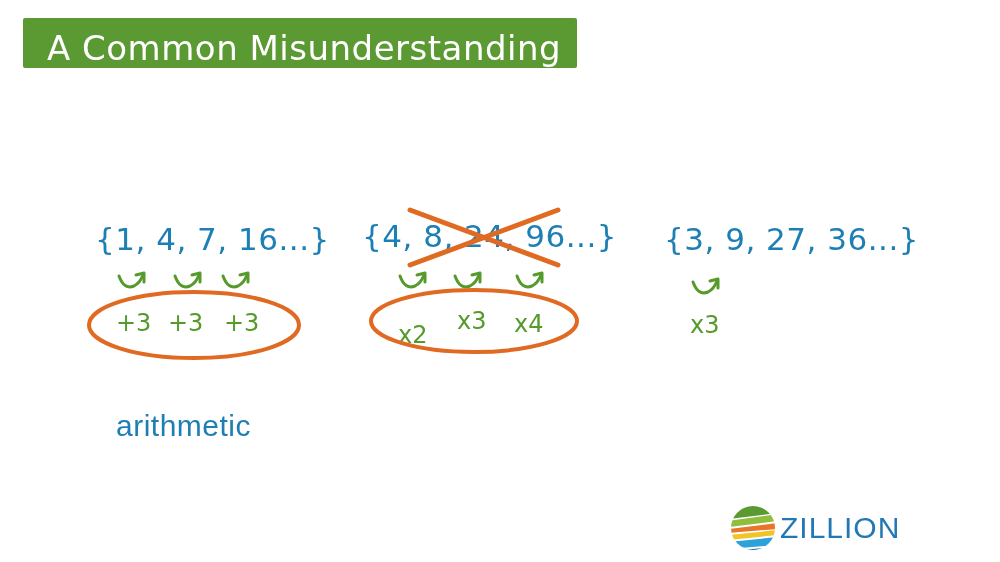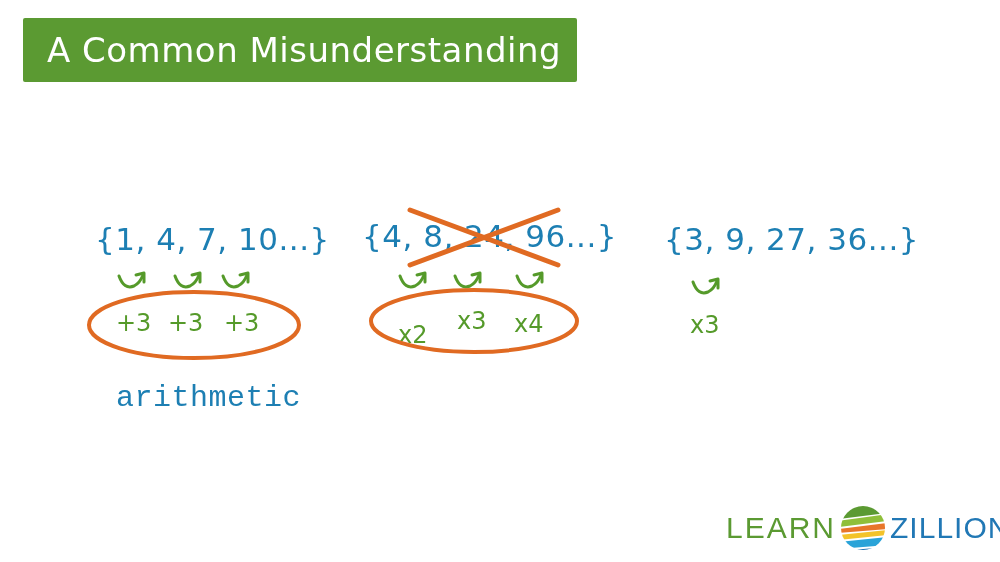--- a/index.html
+++ b/index.html
@@ -12,27 +12,27 @@
       height: 562px;
       position: relative;
       overflow: hidden;
       font-family: "DejaVu Sans", sans-serif;
     }
     .banner {
       position: absolute;
       left: 23px;
       top: 18px;
       width: 554px;
-      height: 64px;
+      height: 50px;
       background: #5b9a32;
       border-radius: 2px;
       box-sizing: border-box;
       padding-left: 24px;
       display: flex;
-      align-items: center;
+      align-items: flex-end;
     }
     .banner-title {
       color: #ffffff;
       font-family: "DejaVu Sans", sans-serif;
       font-size: 34px;
       letter-spacing: 0.5px;
       font-weight: normal;
       white-space: nowrap;
     }
     .seq {
@@ -46,24 +46,25 @@
     .op {
       position: absolute;
       color: #559a2a;
       font-family: "DejaVu Sans", sans-serif;
       font-size: 24px;
       white-space: nowrap;
     }
     .label {
       position: absolute;
       color: #1d7fb3;
-      font-family: Liberation Mono, monospace;
+      font-family: Liberation Sans, sans-serif;
       font-size: 30px;
       white-space: nowrap;
       letter-spacing: 0.5px;
+      margin-top: 28px;
     }
     .arrow {
       position: absolute;
       width: 34px;
       height: 22px;
     }
     svg.overlay {
       position: absolute;
       left: 0;
       top: 0;
@@ -97,21 +98,21 @@
       margin: 0 2px;
     }
   </style>
 </head>
 <body>
 
 <div class="banner">
   <span class="banner-title">A Common Misunderstanding</span>
 </div>
 
-<div class="seq" style="left:95px; top:221px;">{1, 4, 7, 10...}</div>
+<div class="seq" style="left:95px; top:221px;">{1, 4, 7, 16...}</div>
 
 <svg class="arrow" style="left:116px; top:270px;" viewBox="0 0 34 22">
   <path d="M3 6 Q8 20 18 16 Q24 13 27 5" fill="none" stroke="#559a2a" stroke-width="3" stroke-linecap="round"></path>
   <path d="M20 5 L28 3 L28 12" fill="none" stroke="#559a2a" stroke-width="3" stroke-linecap="round" stroke-linejoin="round"></path>
 </svg>
 <svg class="arrow" style="left:172px; top:270px;" viewBox="0 0 34 22">
   <path d="M3 6 Q8 20 18 16 Q24 13 27 5" fill="none" stroke="#559a2a" stroke-width="3" stroke-linecap="round"></path>
   <path d="M20 5 L28 3 L28 12" fill="none" stroke="#559a2a" stroke-width="3" stroke-linecap="round" stroke-linejoin="round"></path>
 </svg>
 <svg class="arrow" style="left:220px; top:270px;" viewBox="0 0 34 22">
@@ -154,21 +155,20 @@
 <div class="op" style="left:690px; top:311px;">x3</div>
 
 <svg class="overlay" viewBox="0 0 1000 562">
   <ellipse cx="194" cy="325" rx="105" ry="33" fill="none" stroke="#e06a22" stroke-width="4"></ellipse>
   <ellipse cx="474" cy="321" rx="103" ry="31" fill="none" stroke="#e06a22" stroke-width="4"></ellipse>
   <line x1="410" y1="210" x2="558" y2="265" stroke="#e06a22" stroke-width="5" stroke-linecap="round"></line>
   <line x1="410" y1="265" x2="558" y2="210" stroke="#e06a22" stroke-width="5" stroke-linecap="round"></line>
 </svg>
 
 <div class="logo">
-  <span class="logo-learn">LEARN</span>
   <svg class="logo-globe" viewBox="0 0 50 50">
     <defs>
       <clipPath id="gclip">
           <circle cx="25" cy="25" r="22"></circle>
         </clipPath>
     </defs>
     <g clip-path="url(#gclip)">
       <rect x="0" y="0" width="50" height="50" fill="#ffffff"></rect>
       <path d="M0 4 L50 -2 L50 10 L0 16 Z" fill="#5b9a32"></path>
       <path d="M0 18 L50 11 L50 18 L0 24 Z" fill="#8fbf3a"></path>

